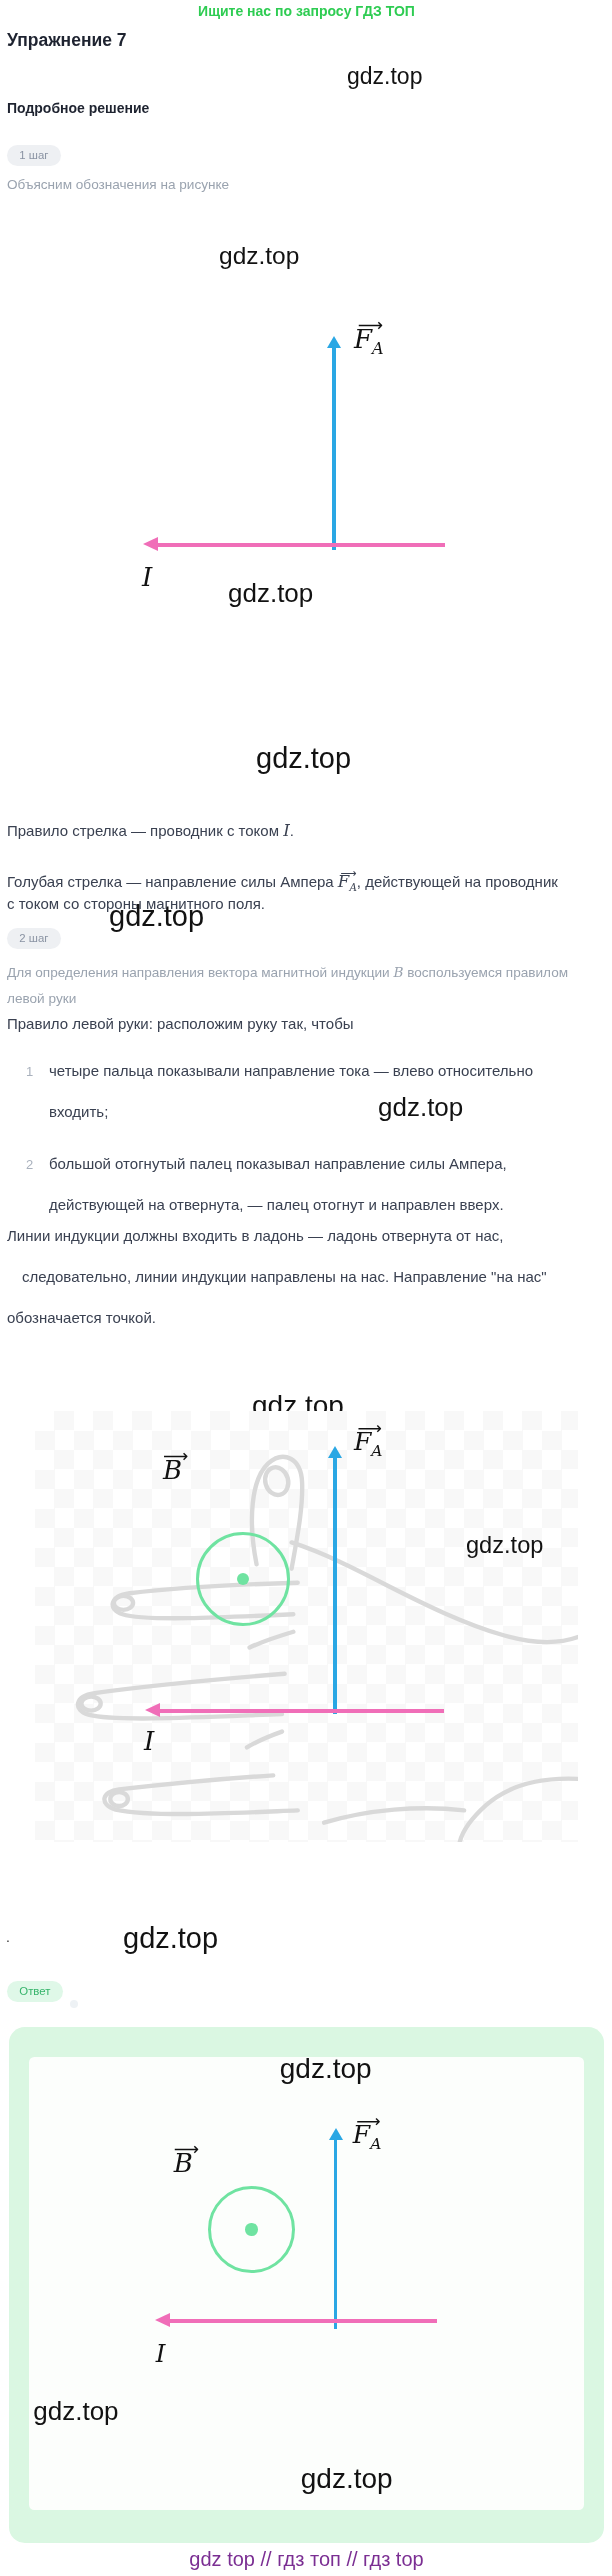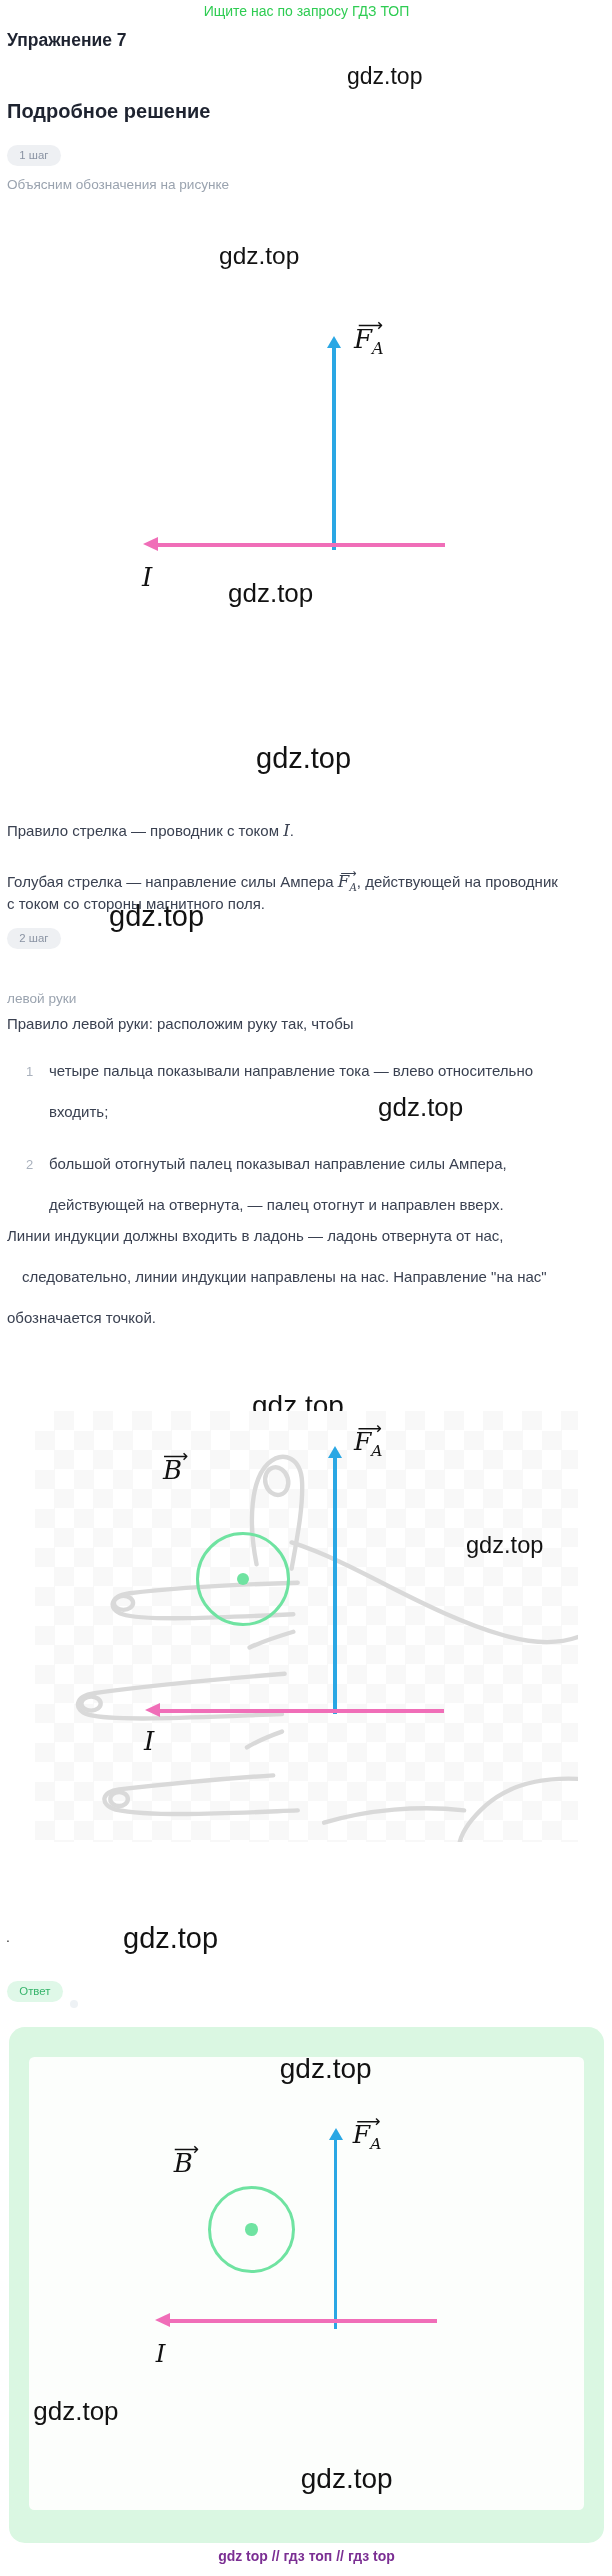--- a/index.html
+++ b/index.html
@@ -1,22 +1,22 @@
 <!DOCTYPE html>
 <html style="--promo-green: #2ecc52; --text-dark: #3a4151; --text-gray: #9aa3af; --badge-bg: #eef0f3; --badge-text: #8a93a3; --arrow-blue: #2aa7e4; --arrow-pink: #f06eb8; --circle-green: #6fe3a1; --hand-gray: #d9d9d9; --answer-badge-bg: #dff8e8; --answer-badge-text: #35b36a; --answer-box-bg: #daf7e2; --answer-box-inner: #fcfefc; --footer-purple: #7b2f93; --wm-black: #121212;font-size:14px"><head>
 <meta charset="utf-8">
 <style>
   html,body { margin:0; padding:0; background:#ffffff; }
   .page { position:relative; width:613px; height:2576px; background:#fff; overflow:hidden;
           font-family:"Liberation Sans", sans-serif; }
 
   .promo { position:absolute; top:2.6px; left:0; width:100%; text-align:center;
-           font-size:14px; font-weight:400; color:var(--promo-green); }
+           font-size:14px; font-weight:700; color:var(--promo-green); }
   .h1 { position:absolute; left:7px; top:30px; font-size:17.5px; font-weight:700; color:#1e2330; }
-  .h2 { position:absolute; left:7px; top:100px; font-size:20px; font-weight:700; color:#1e2330; }
+  .h2 { position:absolute; left:7px; top:100px; font-size:14px; font-weight:700; color:#1e2330; }
 
   .wm { position:absolute; color:var(--wm-black); font-family:"Liberation Sans", sans-serif;
         font-weight:400; letter-spacing:0; white-space:nowrap; }
 
   .badge { position:absolute; display:inline-block; background:var(--badge-bg); color:var(--badge-text);
            font-size:11.4px; padding:4.4px 12.3px; border-radius:13px;text-align:right; }
   .badge.green { background:var(--answer-badge-bg); color:var(--answer-badge-text); }
 
   .gray { position:absolute; color:var(--text-gray); font-size:13.6px; white-space:nowrap; }
   .line { position:absolute; color:var(--text-dark); font-size:15px; white-space:nowrap; }
@@ -54,21 +54,21 @@
 
   .answer-box { position:absolute; left:8.8px; top:2027px; width:595px; height:516px;
        background:var(--answer-box-bg); border-radius:15.8px; }
   .answer-inner { position:absolute; left:20px; top:30px; width:555px; height:453px;
        background:var(--answer-box-inner); border-radius:5.3px; }
   .info-dot { position:absolute; left:70px; top:2000px; width:7.9px; height:7.9px; border-radius:50%;
        background:#eef2f5; }
   .adot { position:absolute; left:6.1px; top:1929px; font-size:14px; color:#333; }
 
   .footer { position:absolute; left:0; top:2548px; width:100%; text-align:center;
-       color:var(--footer-purple); font-size:14px; font-weight:700; }
+       color:var(--footer-purple); font-size:20px; font-weight:400; }
 </style>
 </head>
 <body>
 
 <div class="page">
 
   <div class="promo">Ищите нас по запросу ГДЗ ТОП</div>
 
   <div class="h1">Упражнение 7</div>
   <div class="wm" style="left:347px; top:63px; font-size:23px;">gdz.top</div>
@@ -88,20 +88,21 @@
 
   <div class="wm" style="left:256px; top:742px; font-size:29px;">gdz.top</div>
 
   <div class="line" style="left:7px; top:821px;"><span>Правило стрелка — проводник с током </span><span class="mi" style="font-size:16.6px;">I</span><span>.</span></div>
 
   <div class="line" style="left:7px; top:873px;"><span>Голубая стрелка — направление силы Ампера </span><span class="mvec" style="font-size:16.6px;"><span class="vec-arrow">⟶</span><span>F</span><sub>A</sub></span><span>, действующей на проводник</span></div>
   <div class="line" style="left:7px; top:895px;">с током со стороны магнитного поля.</div>
 
   <div class="wm" style="left:109px; top:900px; font-size:29px;">gdz.top</div>
   <div class="badge" style="left:7px; top:928px;">2 шаг</div>
+  <div class="gray" style="left:7px; top:964px;"><span>Для определения направления вектора магнитной индукции </span><span class="mi">B</span><span> воспользуемся правилом</span></div>
   <div class="gray" style="left:7px; top:991px;">левой руки</div>
 
   <div class="line" style="left:7px; top:1015px;">Правило левой руки: расположим руку так, чтобы</div>
 
   <div>
     <div class="lnum" style="left:26px; top:1064px;">1</div>
     <div class="line" style="left:49px; top:1062px;">четыре пальца показывали направление тока — влево относительно</div>
     <div class="line" style="left:49px; top:1103px;">входить;</div>
     <div class="wm" style="left:378px; top:1092px; font-size:26px;">gdz.top</div>
     <div class="lnum" style="left:26px; top:1157px;">2</div>

